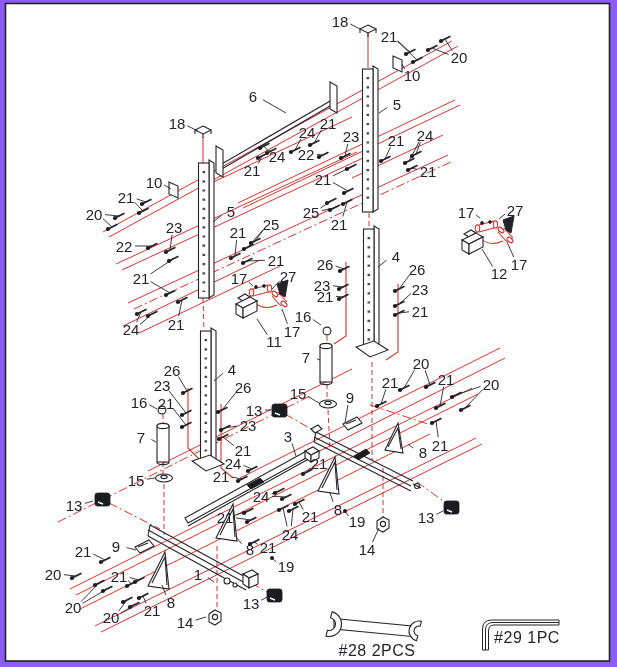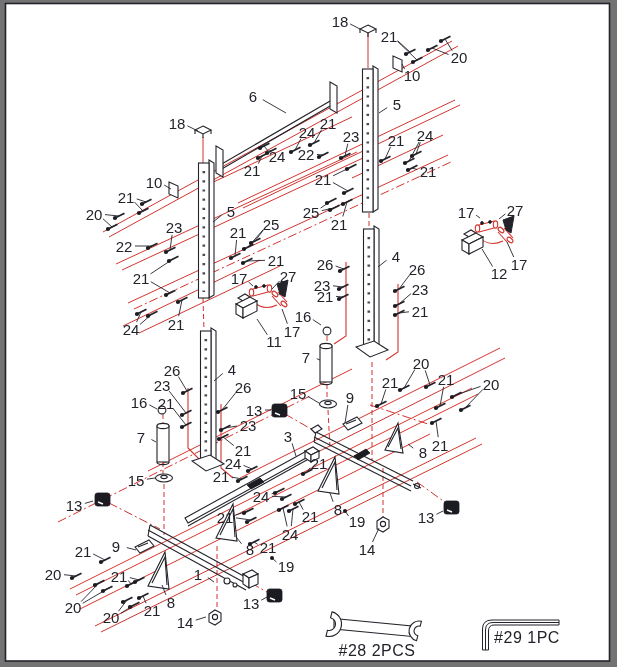--- a/index.html
+++ b/index.html
@@ -1,16 +1,16 @@
 <!DOCTYPE html>
 <html><head>
 <meta charset="utf-8">
 <style>
   html,body{margin:0;padding:0;background:#f6f6f4;}
-  .stage{width:617px;height:667px;background:#737373;position:relative;overflow:hidden;}
+  .stage{width:617px;height:667px;background:#8b5cf6;position:relative;overflow:hidden;}
   svg{display:block;}
   text{font-family:"Liberation Sans","DejaVu Sans",sans-serif;font-size:15px;fill:#23232b;
        text-anchor:middle;dominant-baseline:central;}
   .tool-label{font-size:16px;letter-spacing:.5px;}
   .blk{stroke:#23232b;stroke-width:1.1;fill:none;}
   .blkf{stroke:#23232b;stroke-width:1.1;fill:#ffffff;}
   .dark{fill:#1b1b22;stroke:#1b1b22;stroke-width:.8;}
   .red{stroke:#d2342f;stroke-width:1;fill:none;}
   .redthin{stroke:#d2342f;stroke-width:1.1;fill:none;}
   .dash{stroke-dasharray:5 3;}

